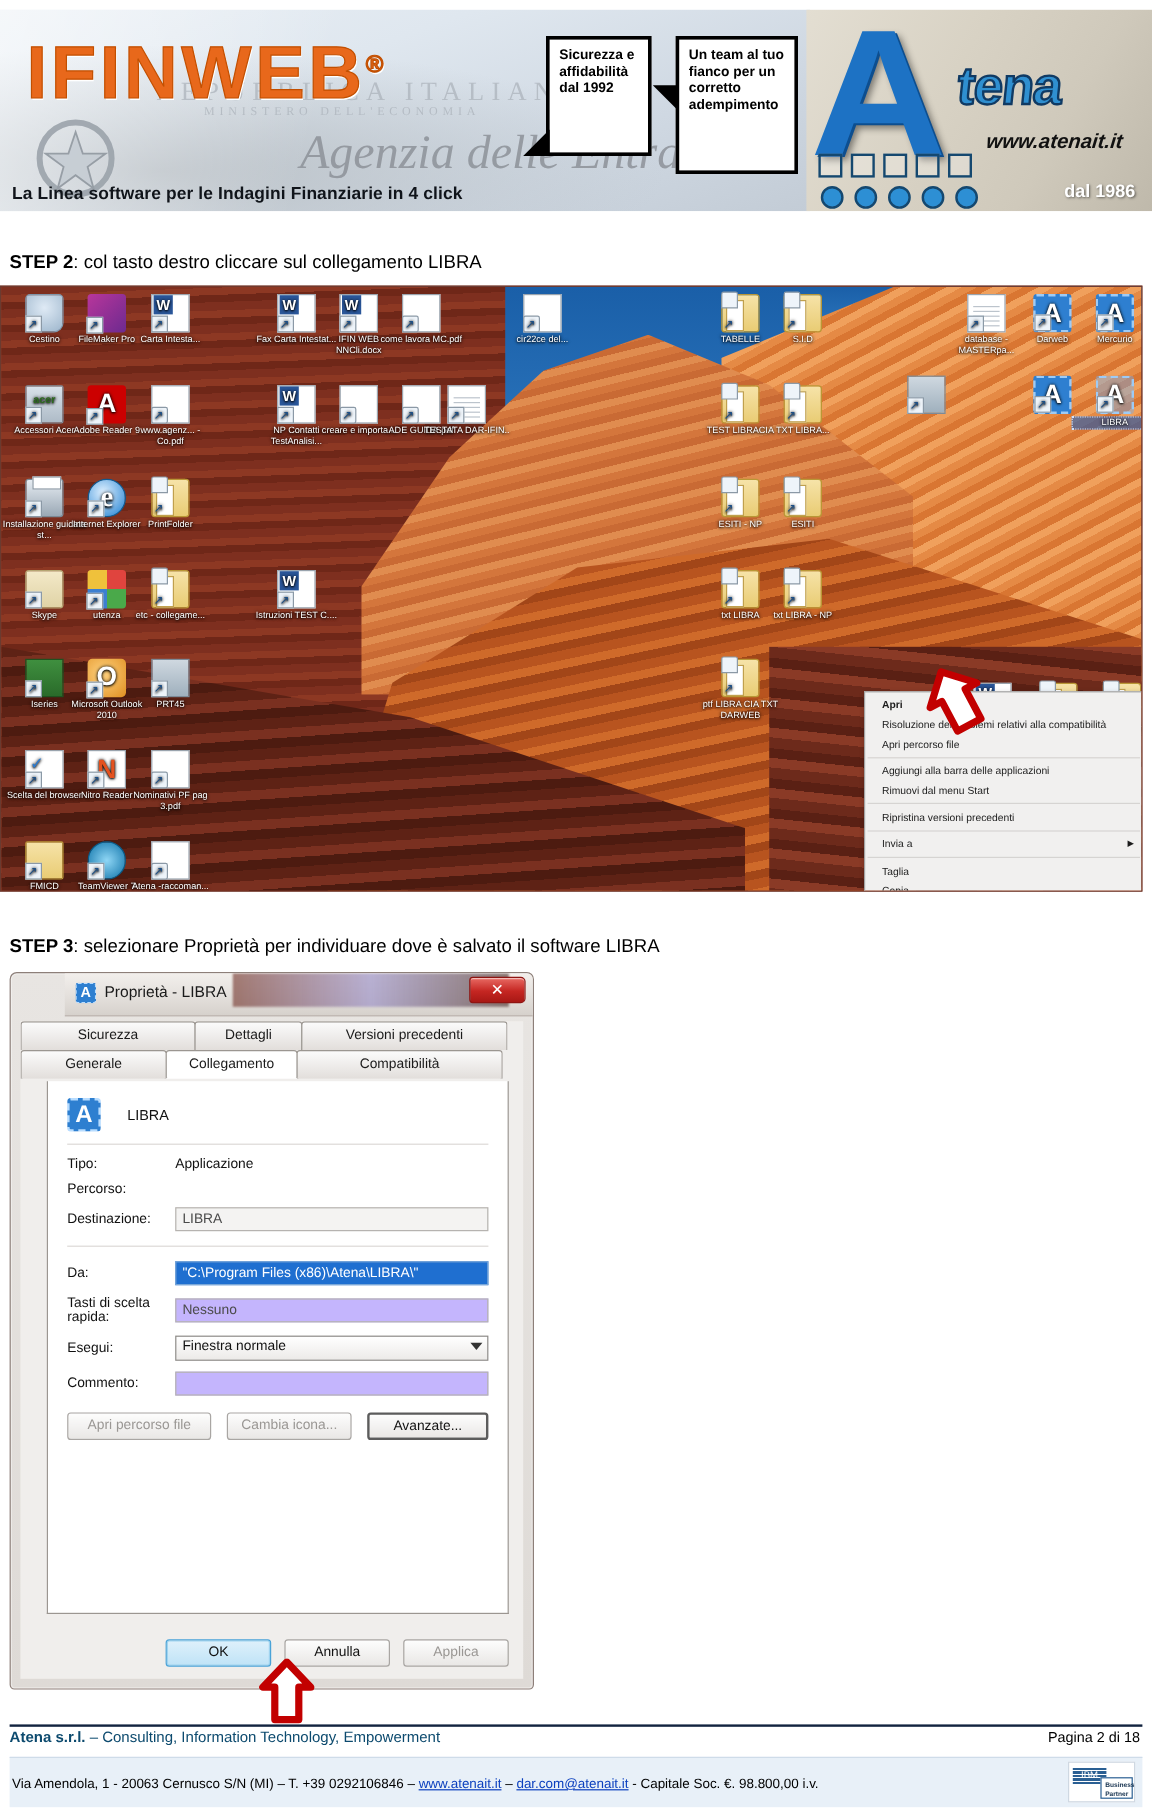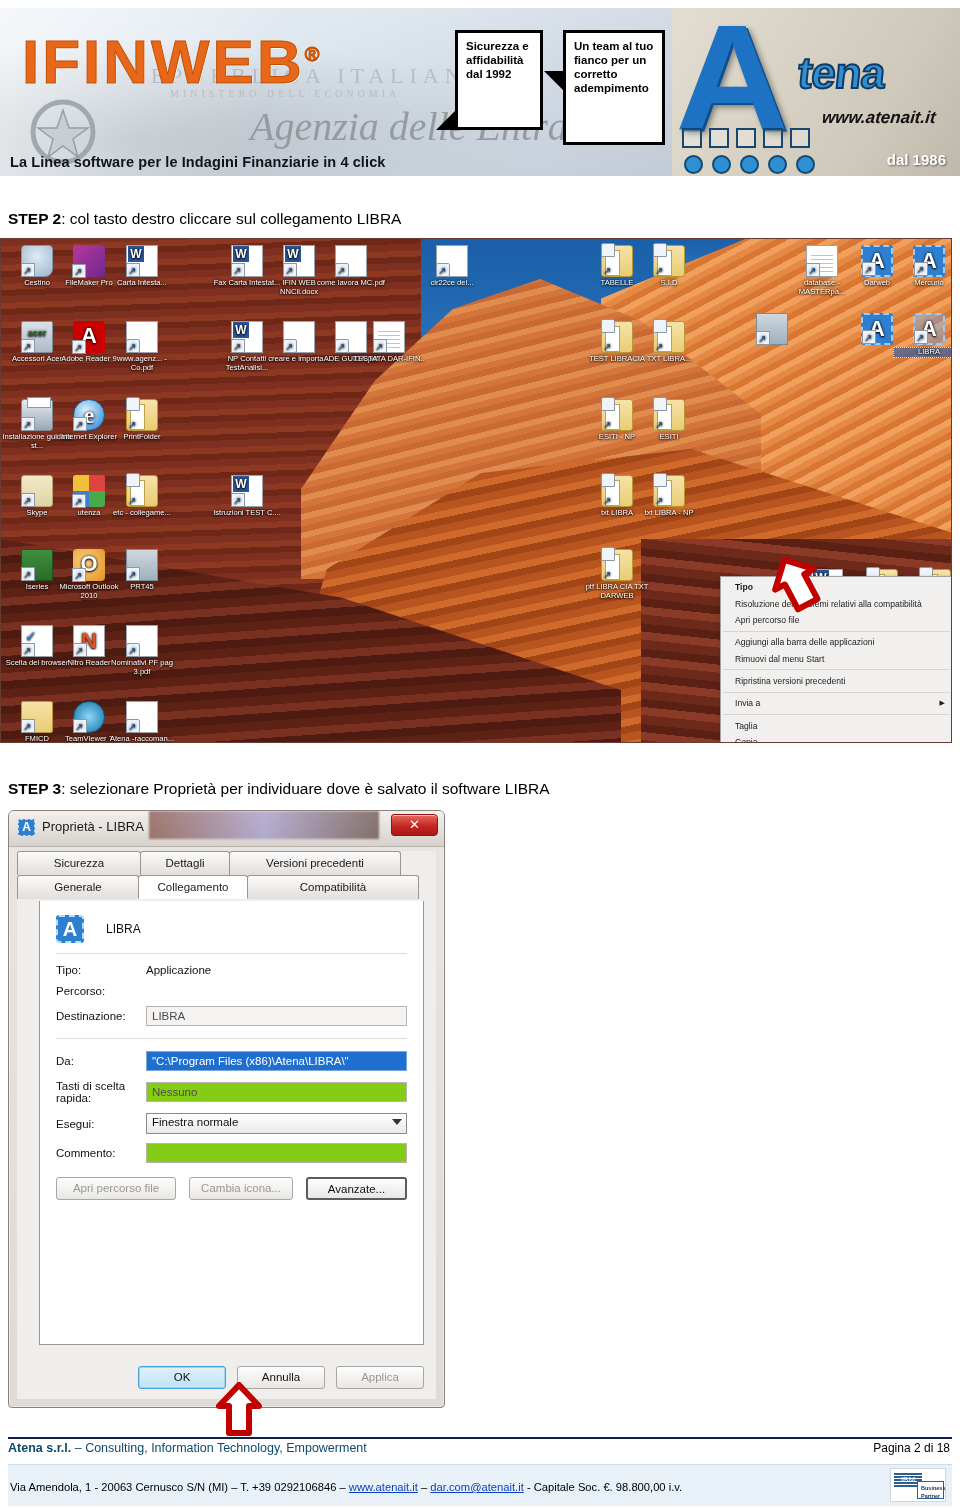--- a/index.html
+++ b/index.html
@@ -249,20 +249,21 @@
     border-radius:6px 6px 4px 4px;
     background:linear-gradient(#e8e5e2,#dedad6);
     border:1px solid #8d7f79;
     box-shadow:0 0 0 1px rgba(255,255,255,.4) inset;
     overflow:hidden;
   }
   .dlg-title{
     position:relative; height:36px;
     background:linear-gradient(#f2efec 0%, #e4e0dc 55%, #d6d1cc 100%);
     border-bottom:1px solid #b9b0aa;
+    margin-left:45px;
   }
   .dlg-title .tgrad{
     position:absolute; left:140px; top:0; width:230px; height:28px;
     background:linear-gradient(90deg, rgba(120,60,50,.65), rgba(160,150,200,.7), rgba(70,40,35,.6));
     filter:blur(1px);
   }
   .dlg-ico{
     position:absolute; left:9px; top:8px; width:17px; height:17px;
     background:#2e7fd0; border:1px dashed #b7dcff; border-radius:2px;
   }
@@ -286,21 +287,21 @@
   .tab{
     height:24px; line-height:22px; text-align:center;
     background:linear-gradient(#fbfbfb,#e2dedb);
     border:1px solid #9b9691; border-bottom:none;
     border-radius:3px 3px 0 0; font-size:11.5px; color:#1a1a1a;
     margin-right:-1px;
   }
   .tab.active{
     background:#fff; border-bottom:1px solid #fff; position:relative; z-index:3;
   }
-  .tabrow.r1 .tab:nth-child(1){ width:124px; }
+  .tabrow.r1 .tab:nth-child(1){ width:146px; }
   .tabrow.r1 .tab:nth-child(2){ width:90px; }
   .tabrow.r1 .tab:nth-child(3){ width:172px; }
   .tabrow.r2 .tab:nth-child(1){ width:122px; }
   .tabrow.r2 .tab:nth-child(2){ width:110px; }
   .tabrow.r2 .tab:nth-child(3){ width:172px; }
 
   .panel{
     position:absolute; left:22px; top:50px; right:12px; bottom:54px;
     background:#fff; border:1px solid #9b9691; border-top:none;
     padding:14px 16px 0 16px;
@@ -311,21 +312,21 @@
     width:28px; height:28px; background:#2e7fd0; border:2px dashed #b7dcff; border-radius:3px; position:relative;
   }
   .panel-head .bigico:before{ content:"A"; position:absolute; inset:0; color:#fff; font-weight:bold; font-size:20px; line-height:24px; text-align:center;}
   .panel-head .nm{ font-size:12px; color:#111; }
 
   .frow{ display:flex; align-items:center; margin-bottom:9px; font-size:11.5px; color:#111; }
   .frow .lab{ width:90px; flex:none; }
   .frow .val{ flex:1; }
   .inp{
     height:20px; line-height:18px; padding:0 5px; font-size:11.5px;
-    background:#84cc16; border:1px solid #b6b3b0; color:#4b4b4b;
+    background:#c4b5fd; border:1px solid #b6b3b0; color:#4b4b4b;
   }
   .inp.dis{ background:#f4f3f2; }
   .inp.sel{ background:#1f6fd0; color:#fff; border:1px solid #7aa7d8; }
   .hr{ height:1px; background:#dcd9d6; margin:12px 0 12px; }
   .combo{ position:relative; height:21px; border:1px solid #8d8a87; background:linear-gradient(#fff,#eceae8); }
   .combo .ctext{ position:absolute; left:5px; top:2px; font-size:11.5px; color:#111; }
   .combo .carrow{ position:absolute; right:4px; top:5px; width:0;height:0;
     border-left:5px solid transparent; border-right:5px solid transparent; border-top:6px solid #333;}
   .btnrow{ display:flex; gap:13px; margin-top:14px; }
   .wbtn{
@@ -739,21 +740,21 @@
       </div>
       <div class="ic" style="left: 898px; top: 400px;">
         <span class="g pdf shc">
           <span class="shcarrow">↗</span>
         </span>
         <span class="lbl">contratto_...</span>
       </div>
     </div>
 
   <div class="ctxmenu" id="ctxmenu">
-      <div class="mi bold"><span>Tipo</span></div>
+      <div class="mi bold"><span>Apri</span></div>
       <div class="mi"><span>Risoluzione dei problemi relativi alla compatibilità</span></div>
       <div class="mi"><span>Apri percorso file</span></div>
       <div class="sep"></div>
       <div class="mi"><span>Aggiungi alla barra delle applicazioni</span></div>
       <div class="mi"><span>Rimuovi dal menu Start</span></div>
       <div class="sep"></div>
       <div class="mi"><span>Ripristina versioni precedenti</span></div>
       <div class="sep"></div>
       <div class="mi"><span>Invia a</span><span class="arrow">▶</span></div>
       <div class="sep"></div>

